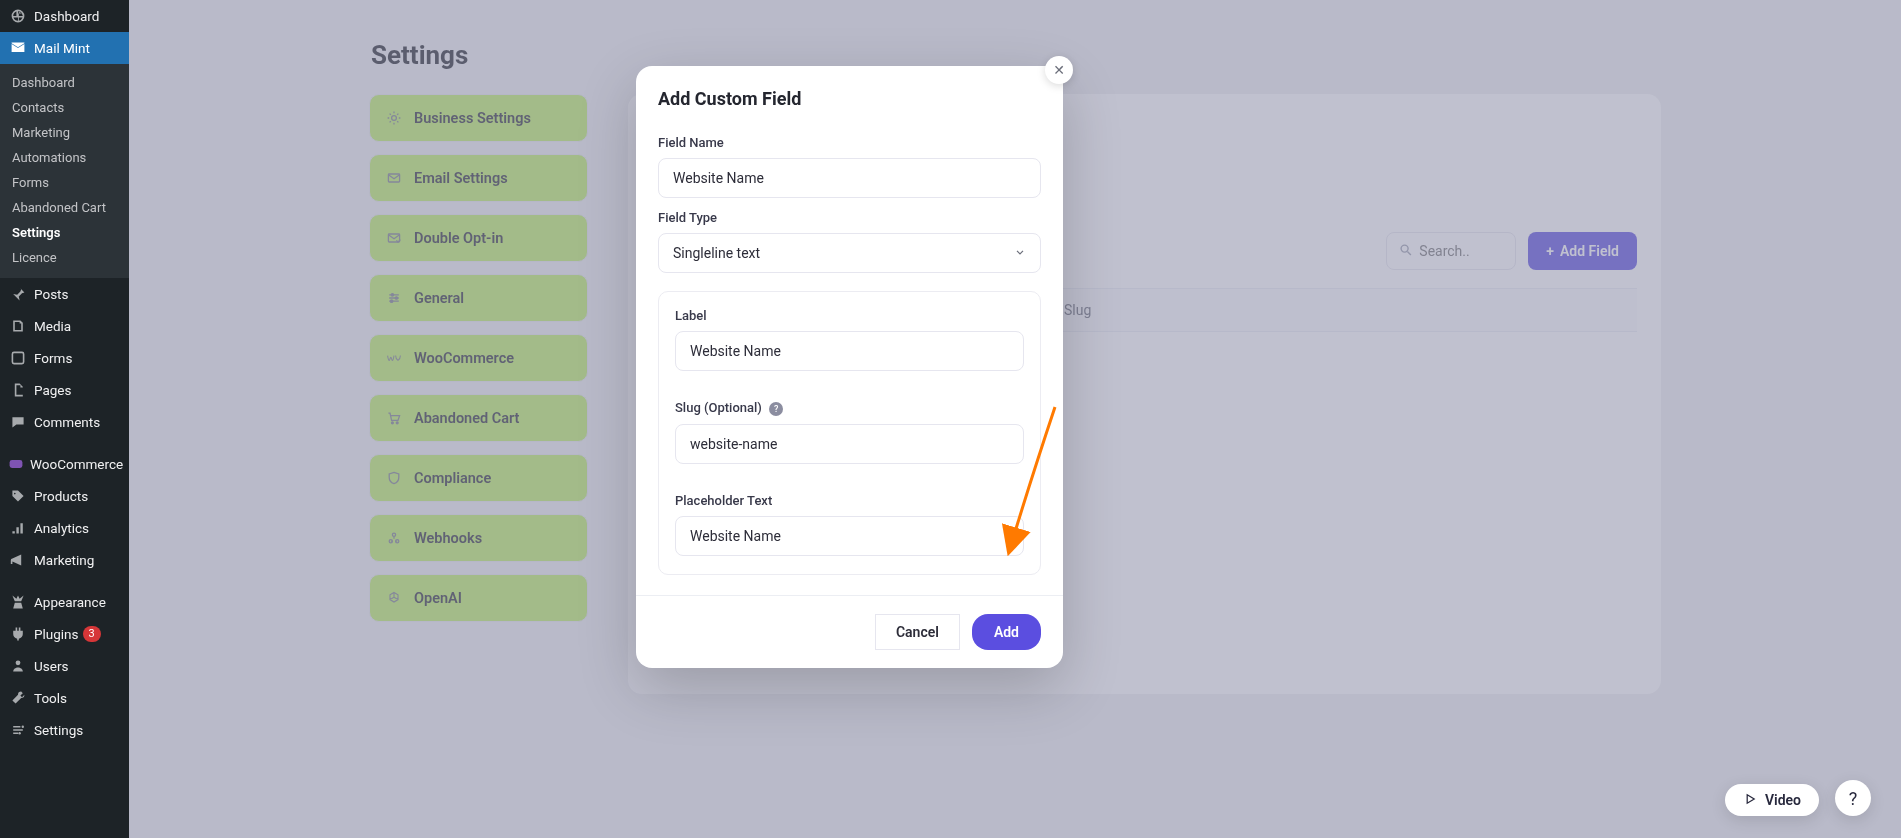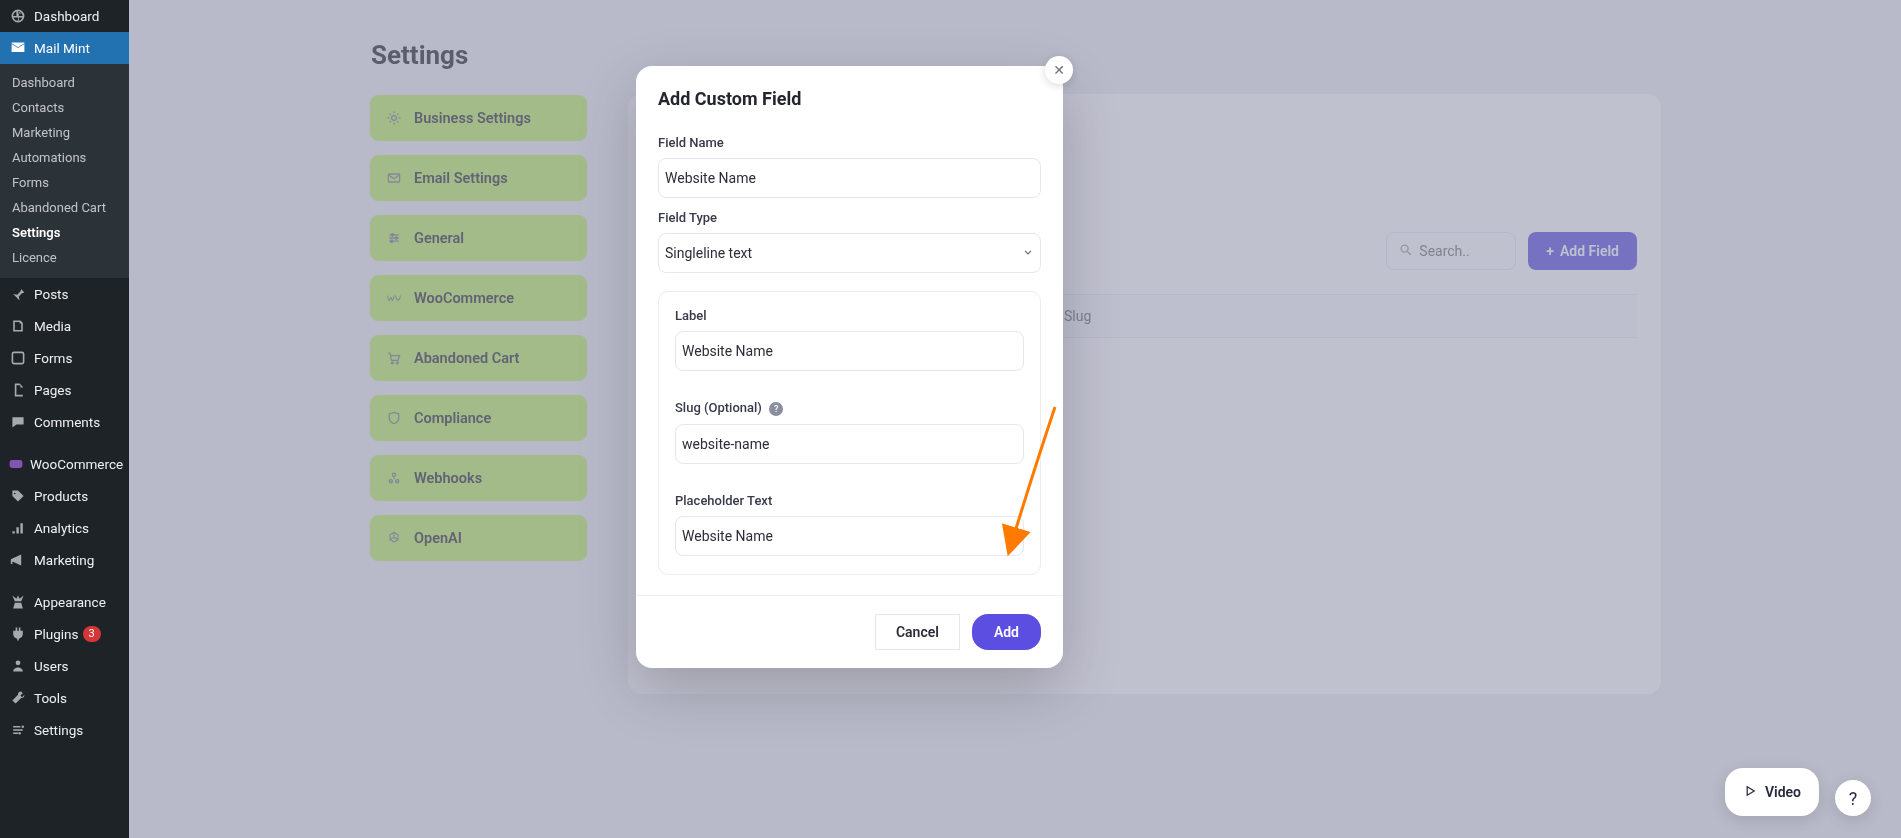--- a/index.html
+++ b/index.html
@@ -190,21 +190,21 @@
   font-size: 14px;
   font-weight: 600;
   display: flex;
   align-items: center;
   gap: 6px;
   cursor: pointer;
 }
 
 .table-header {
   position: absolute;
-  top: 200px;
+  top: 194px;
   right: 24px;
   left: 420px;
   height: 44px;
   border-top: 1px solid #eceef3;
   border-bottom: 1px solid #eceef3;
   display: flex;
   align-items: center;
   color: #6b6e7a;
   font-size: 14px;
   padding: 0 16px;
@@ -267,21 +267,21 @@
   font-weight: 500;
   margin-top: 12px;
   margin-bottom: 8px;
   display: block;
 }
 .form-input, .form-select {
   width: 100%;
   height: 40px;
   border: 1px solid #e6e6ef;
   border-radius: 8px;
-  padding: 0 6px;
+  padding: 0 14px;
   font-size: 14px;
   color: #2d2d39;
   outline: none;
   background: #fff;
 }
 .form-select {
   display: flex;
   align-items: center;
   justify-content: space-between;
   cursor: pointer;
@@ -343,21 +343,21 @@
   top: 402px;
   z-index: 101;
   pointer-events: none;
 }
 
 
 .float-video {
   position: absolute;
   right: 82px;
   bottom: 22px;
-  height: 48px;
+  height: 32px;
   padding: 0 18px;
   border-radius: 18px;
   background: #fff;
   box-shadow: 0 4px 16px rgba(0,0,0,0.12);
   display: flex;
   align-items: center;
   gap: 8px;
   font-size: 14px;
   font-weight: 600;
   color: #28293d;
@@ -545,20 +545,29 @@
         <span>Business Settings</span>
       </div>
       <div class="settings-nav-item">
         <span class="nav-icon">
             <svg width="16" height="16" viewBox="0 0 20 20" fill="none" stroke="currentColor" stroke-width="1.6">
               <rect x="3" y="5" width="14" height="10" rx="1"></rect>
               <path d="M3 6l7 5 7-5"></path>
             </svg>
           </span>
         <span>Email Settings</span>
+      </div>
+      <div class="settings-nav-item">
+        <span class="nav-icon">
+            <svg width="16" height="16" viewBox="0 0 20 20" fill="none" stroke="currentColor" stroke-width="1.6">
+              <rect x="3" y="5" width="14" height="10" rx="1"></rect>
+              <path d="M3 6l7 5 7-5M13 13l2 2 3-3"></path>
+            </svg>
+          </span>
+        <span>Double Opt-in</span>
       </div>
       <div class="settings-nav-item">
         <span class="nav-icon">
             <svg width="16" height="16" viewBox="0 0 20 20" fill="none" stroke="currentColor" stroke-width="1.6">
               <path d="M4 6h12M4 10h12M4 14h12"></path>
               <circle cx="8" cy="6" r="1.5" fill="currentColor"></circle>
               <circle cx="13" cy="10" r="1.5" fill="currentColor"></circle>
               <circle cx="7" cy="14" r="1.5" fill="currentColor"></circle>
             </svg>
           </span>

